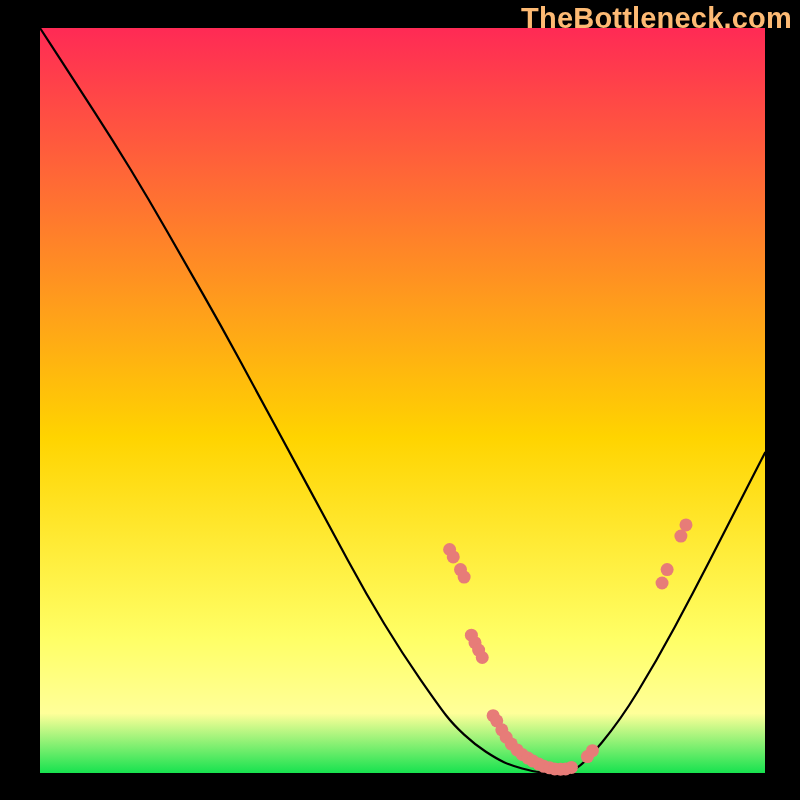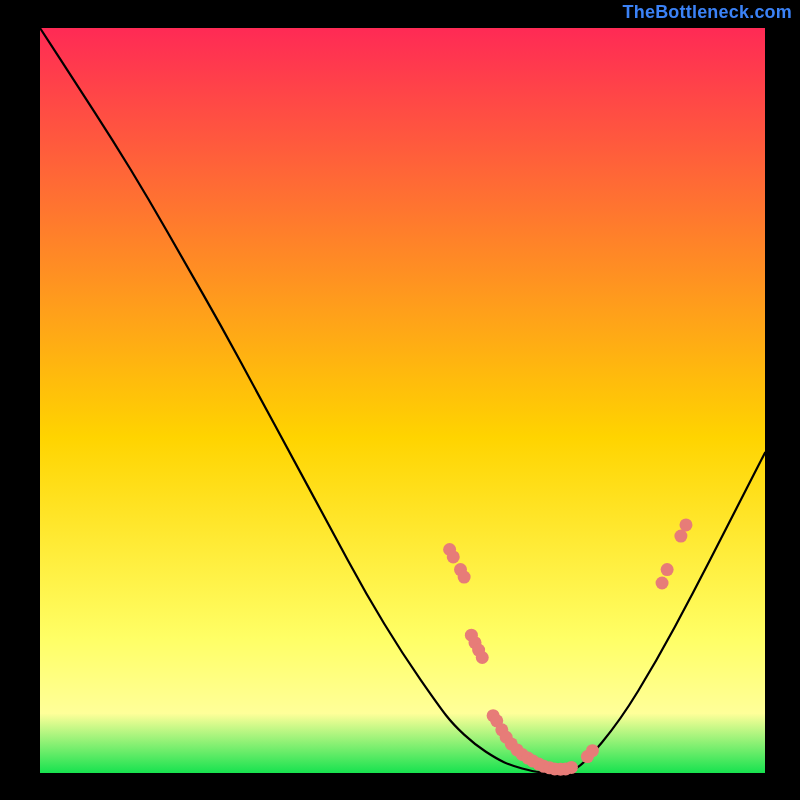--- a/index.html
+++ b/index.html
@@ -13,23 +13,23 @@
   .stage {
     position: relative;
     width: 800px;
     height: 800px;
   }
   .watermark {
     position: absolute;
     top: 2px;
     right: 8px;
     font-family: Arial, Helvetica, sans-serif;
-    font-size: 18px;
+    font-size: 29px;
     font-weight: 600;
-    color: #3b82f6;
+    color: #fdba74;
     letter-spacing: 0.2px;
   }
   svg {
     display: block;
   }
 </style>
 </head>
 <body>
 
 <div class="stage">

